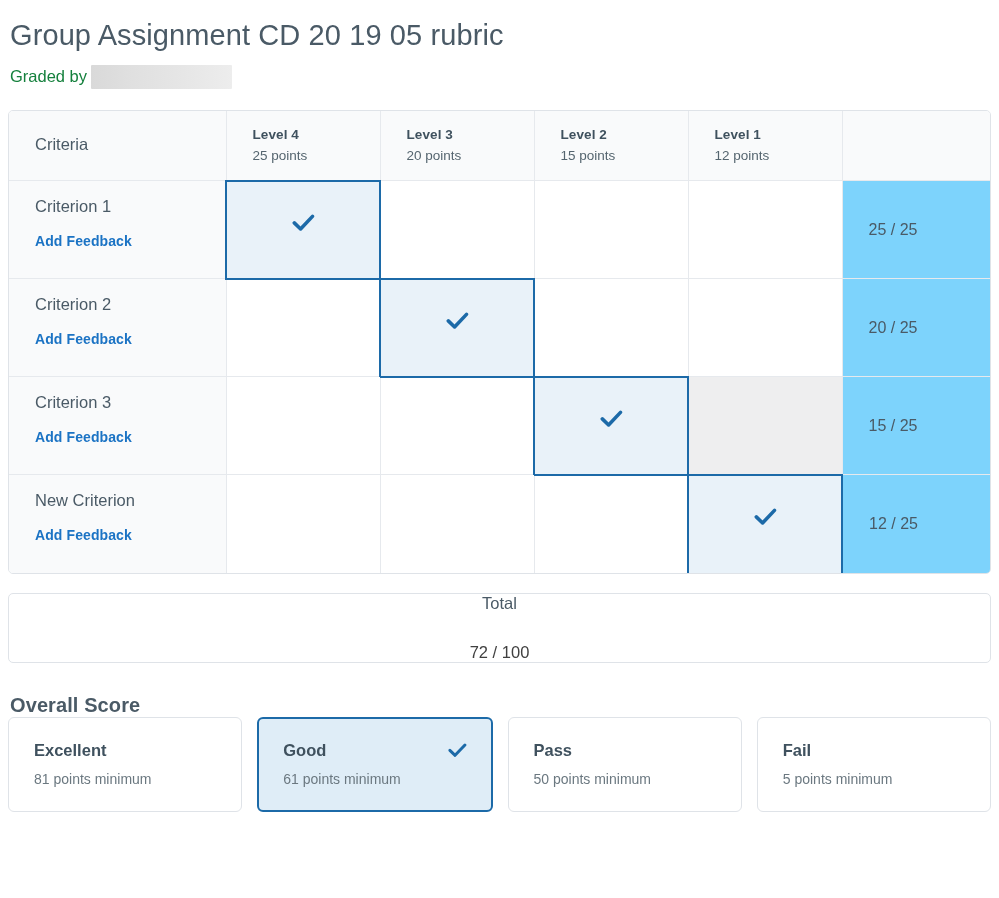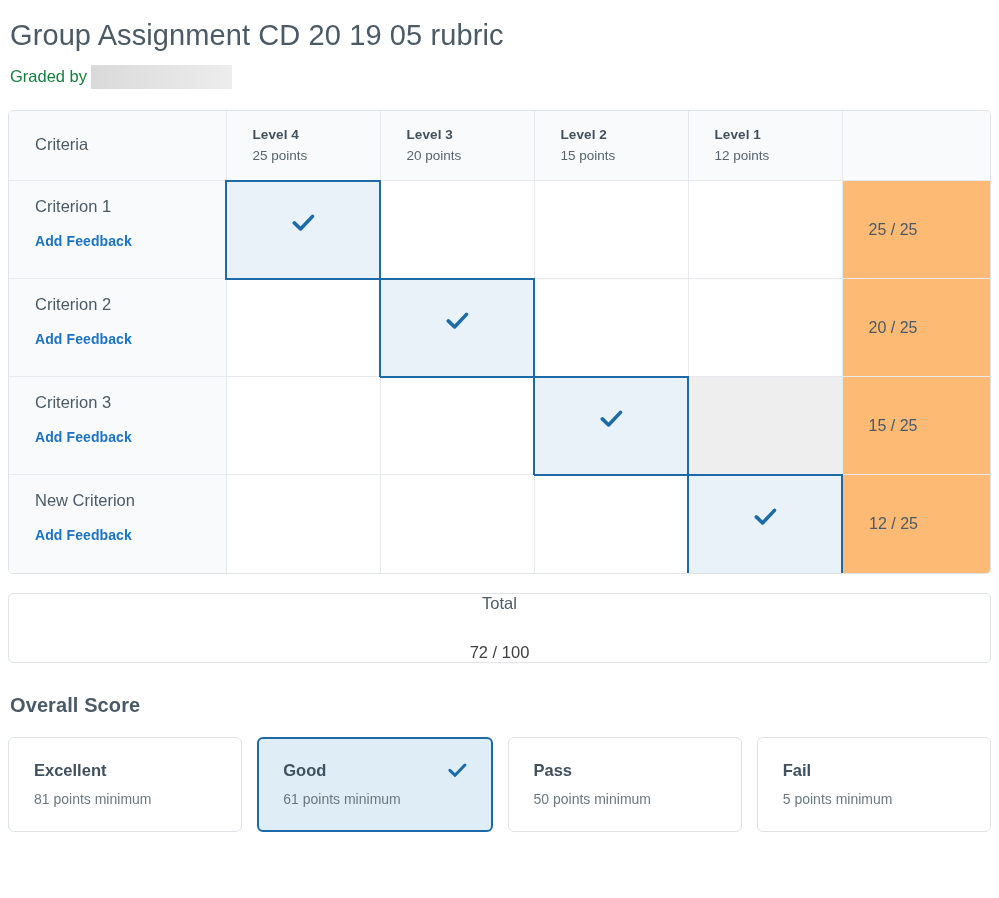--- a/index.html
+++ b/index.html
@@ -137,21 +137,21 @@
 
   .check {
     display: block;
     margin: 0 auto;
     padding-top: 32px;
     line-height: 0;
   }
   .check svg { display: block; margin: 0 auto; }
 
   td.score-cell {
-    background: #fdba74;
+    background: #7dd3fc;
     height: 98px;
     box-sizing: border-box;
     font-size: 16px;
     color: #4a5a66;
   }
   .score-inner { padding: 40px 0 0 26px; }
 
   
   .total-card {
     margin-top: 19px;
@@ -174,21 +174,20 @@
     margin: 0;
     padding: 31px 0 0 2px;
     font-size: 20px;
     font-weight: bold;
     color: #4a5a66;
     letter-spacing: 0.1px;
   }
   .overall-row {
     display: flex;
     gap: 15px;
-    margin-top: 20px;
   }
   .overall-card {
     flex: 1 1 0;
     height: 95px;
     box-sizing: border-box;
     border: 1px solid #dfe3e8;
     border-radius: 6px;
     background: #ffffff;
     padding: 23px 22px 0 25px;
     position: relative;

